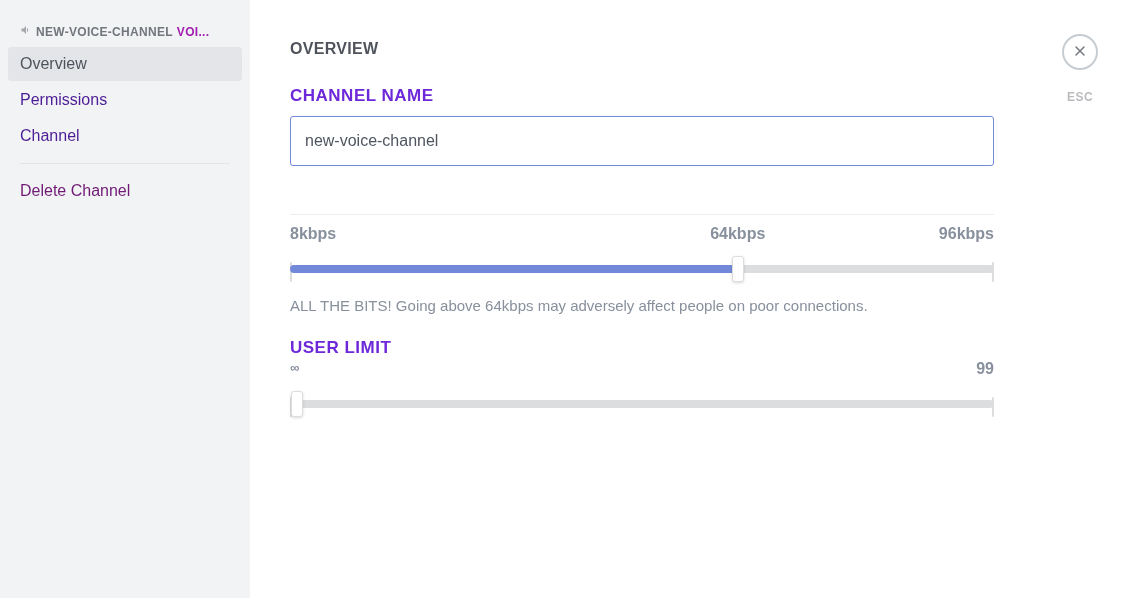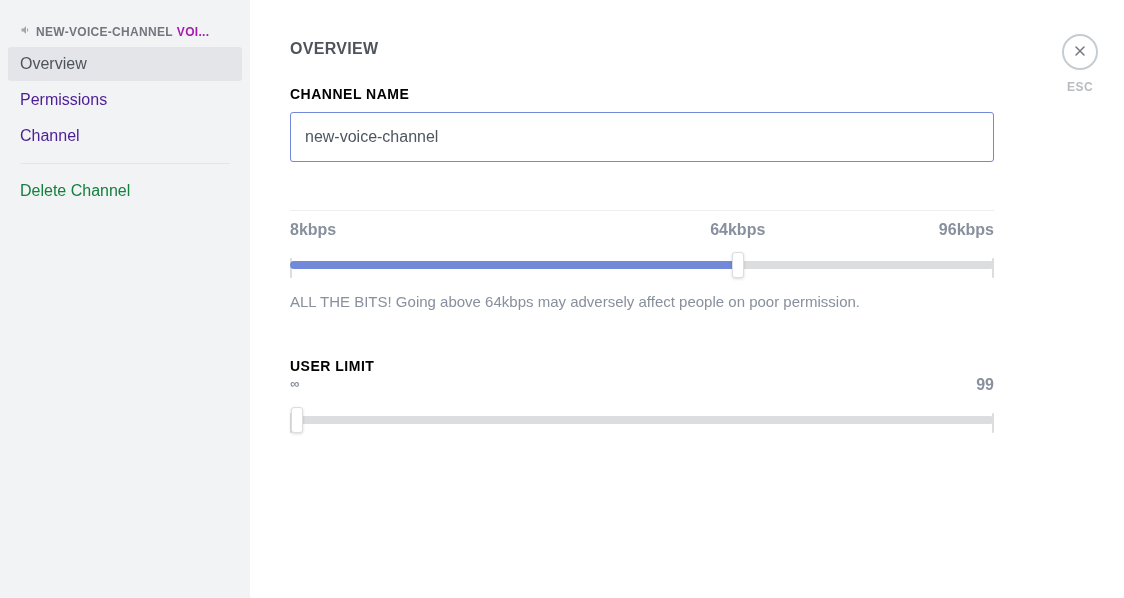--- a/index.html
+++ b/index.html
@@ -44,42 +44,42 @@
   }
   .sidebar-item.active {
     background: #e3e5e8;
     color: #4f545c;
   }
   .sidebar-divider {
     height: 1px;
     background: #e3e5e8;
     margin: 10px 12px;
   }
-  .sidebar-item.danger { color: #15803d; }
+  .sidebar-item.danger { color: #701a75; }
   .main {
     flex: 1;
     padding: 40px 40px 24px 40px;
     position: relative;
     overflow: hidden;
   }
   .content-col {
     max-width: 704px;
   }
   .page-title {
     font-size: 16px;
     font-weight: 700;
     color: #4f545c;
     letter-spacing: 0.3px;
     text-transform: uppercase;
     margin-bottom: 28px;
   }
   .field-label {
-    font-size: 14px;
-    font-weight: 700;
-    color: #000000;
+    font-size: 17px;
+    font-weight: 700;
+    color: #6d28d9;
     letter-spacing: 0.5px;
     text-transform: uppercase;
     margin-bottom: 10px;
   }
   .text-input {
     width: 100%;
     height: 50px;
     border: 1px solid #7289da;
     border-radius: 3px;
     padding: 0 14px;
@@ -144,41 +144,41 @@
     color: #87909c;
   }
   .slider-help b { font-weight: 700; color: #4f545c; }
   .close-col {
     position: absolute;
     top: 34px;
     right: 26px;
     display: flex;
     flex-direction: column;
     align-items: center;
-    gap: 10px;
+    gap: 20px;
   }
   .close-btn {
     width: 36px; height: 36px;
     border: 2px solid #c7ccd1;
     border-radius: 50%;
     background: #fff;
     display: flex;
     align-items: center;
     justify-content: center;
     cursor: pointer;
     color: #72767d;
   }
   .close-label {
     font-size: 12px;
     font-weight: 700;
     color: #b9bbbe;
     letter-spacing: 0.5px;
   }
   .section { margin-top: 0; }
-  .section + .section { margin-top: 44px; }
+  .section + .section { margin-top: 20px; }
 </style>
 </head>
 <body>
 
 <div class="sidebar">
   <div class="sidebar-header">
     <span class="speaker-icon">
       <svg width="12" height="12" viewBox="0 0 24 24" fill="#72767d">
           <path d="M3 9v6h4l5 5V4L7 9H3zm13.5 3a4.5 4.5 0 0 0-2.5-4v8a4.5 4.5 0 0 0 2.5-4z"></path>
         </svg>
@@ -221,21 +221,21 @@
         <span class="slider-tick-label" style="left:63.6%">64kbps</span>
         <span class="slider-tick-label right" style="left:100%">96kbps</span>
         <div class="slider-track">
           <div class="slider-tick" style="left:0%"></div>
           <div class="slider-tick" style="left:63.6%"></div>
           <div class="slider-tick" style="left:calc(100% - 2px)"></div>
           <div class="slider-fill" style="width:63.6%"></div>
           <div class="slider-thumb" style="left:63.6%"></div>
         </div>
       </div>
-      <p class="slider-help">ALL THE BITS! Going above 64kbps may adversely affect people on poor permission.</p>
+      <p class="slider-help">ALL THE BITS! Going above 64kbps may adversely affect people on poor connections.</p>
     </div>
 
     <div class="section">
       <div class="field-label">USER LIMIT</div>
       <div class="slider-wrap">
         <span class="slider-tick-label left" style="left:0%;font-size:13px;">∞</span>
         <span class="slider-tick-label right" style="left:100%">99</span>
         <div class="slider-track">
           <div class="slider-tick" style="left:0%"></div>
           <div class="slider-tick" style="left:calc(100% - 2px)"></div>

